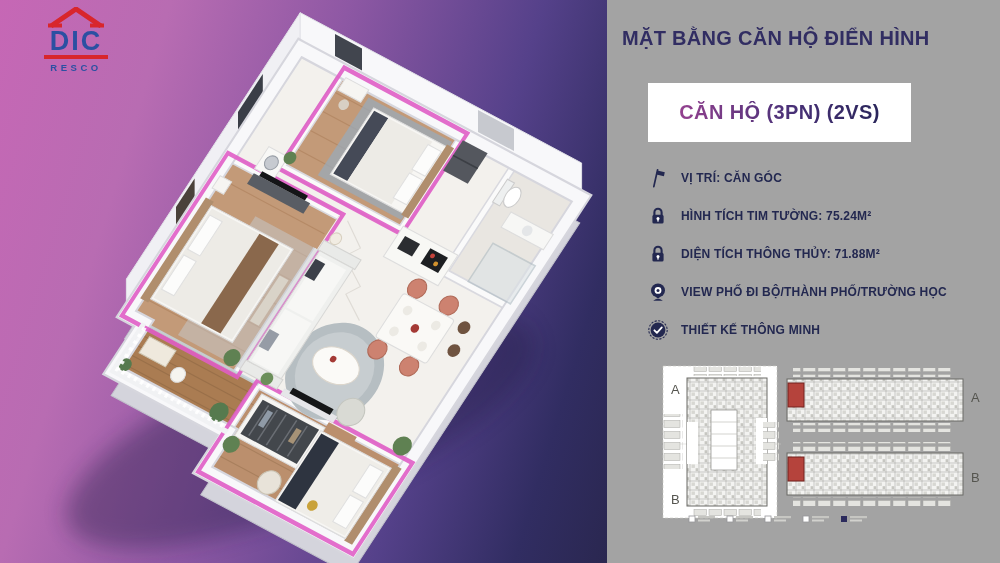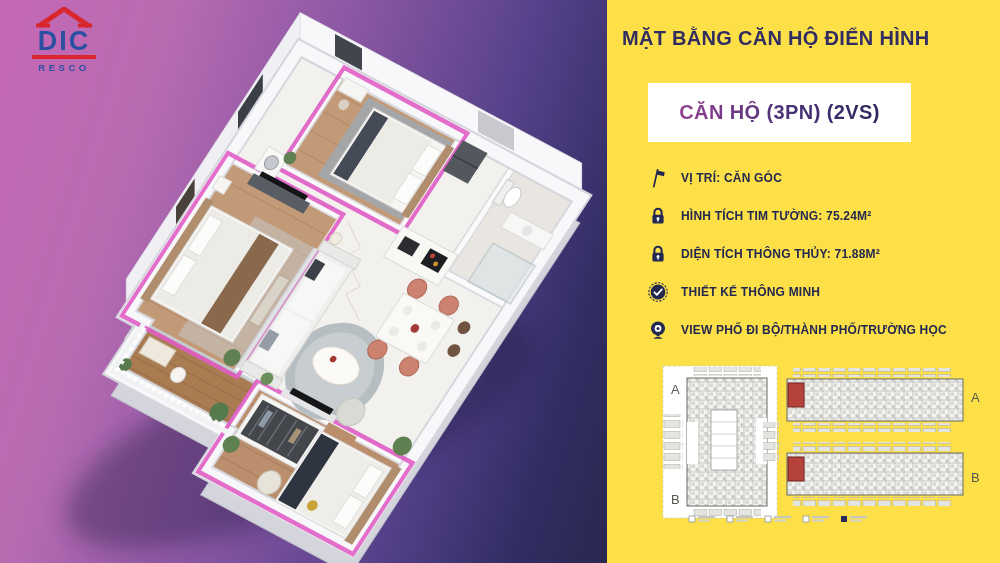--- a/index.html
+++ b/index.html
@@ -3,27 +3,27 @@
 <meta charset="utf-8">
 <style>
   html,body{margin:0;padding:0;width:1000px;height:563px;overflow:hidden;
     font-family:"Liberation Sans","DejaVu Sans",sans-serif;background:#fff;}
   .stage{position:relative;width:1000px;height:563px;background:#fff;}
 
   
   .left{position:absolute;left:0;top:0;width:607px;height:563px;overflow:hidden;
     background:linear-gradient(107deg,#c667b5 0%,#b86cb2 22%,#8e58a4 45%,#55418a 70%,#312d62 88%,#2a2750 100%);}
   .apt{position:absolute;left:0;top:0;width:607px;height:563px;}
-  .logo{position:absolute;left:19px;top:7px;width:90px;display:flex;flex-direction:column;align-items:center;}
+  .logo{position:absolute;left:31px;top:7px;width:90px;display:flex;flex-direction:column;align-items:center;}
   .logo .name{font-size:27px;font-weight:bold;color:#2b50a2;letter-spacing:2px;line-height:26px;}
   .logo .bar{width:64px;height:4px;background:#d8262c;margin-top:1px;}
   .logo .sub{font-size:9.5px;font-weight:bold;color:#2b50a2;letter-spacing:3.5px;margin-top:3px;}
 
   
-  .right{position:absolute;left:607px;top:0;width:393px;height:563px;background:#fde047;}
+  .right{position:absolute;left:607px;top:0;width:393px;height:563px;background:#a3a3a3;}
   .title{margin:27px 10px 0 15px;font-size:20px;font-weight:bold;color:#312d62;letter-spacing:.3px;white-space:nowrap;}
   .badge{margin:33px 0 0 41px;width:263px;height:59px;box-sizing:border-box;
     background:linear-gradient(90deg,#b8559f,#3a2f6e 75%,#232052);}
   .badge-inner{width:100%;height:100%;background:#fff;display:flex;align-items:center;justify-content:center;}
   .badge-text{font-size:20px;font-weight:bold;letter-spacing:.4px;
     background:linear-gradient(90deg,#93418f,#4a3178 55%,#29255a);
     -webkit-background-clip:text;background-clip:text;color:transparent;}
   .features{list-style:none;margin:26px 0 0 41px;padding:0;}
   .features li{display:flex;align-items:center;gap:13px;height:20px;margin-bottom:18px;}
   .features li:last-child{margin-top:5px;}
@@ -251,38 +251,38 @@
             <rect x="4.4" y="8.8" width="11.2" height="8.8" rx="1.6" fill="#232850"></rect>
             <circle cx="10" cy="12.6" r="1.5" fill="#fff"></circle>
               <rect x="9.35" y="12.8" width="1.3" height="2.8" fill="#fff"></rect>
           </svg>
         </span>
         <span class="ftext">DIỆN TÍCH THÔNG THỦY: 71.88M²</span>
       </li>
       <li>
         <span class="ficon">
           <svg viewBox="0 0 20 20" width="20" height="20">
-            <circle cx="10" cy="10" r="9.2" fill="none" stroke="#232850" stroke-width="1.1" stroke-dasharray="2.2,1.4"></circle>
-            <circle cx="10" cy="10" r="7.4" fill="#232850"></circle>
-            <path d="M6.4,10.3 L8.9,12.8 L13.8,7.4" fill="none" stroke="#fff" stroke-width="1.8" stroke-linecap="round" stroke-linejoin="round"></path>
-          </svg>
-        </span>
-        <span class="ftext">THIẾT KẾ THÔNG MINH</span>
-      </li>
-      <li>
-        <span class="ficon">
-          <svg viewBox="0 0 20 20" width="20" height="20">
             <circle cx="10" cy="8.4" r="7" fill="#232850"></circle>
             <circle cx="10" cy="8.4" r="3.4" fill="#fff"></circle>
             <circle cx="10" cy="8.4" r="1.5" fill="#232850"></circle>
             <rect x="8.6" y="13.6" width="2.8" height="2.6" fill="#232850"></rect>
             <path d="M5.2,18.8 Q10,14.6 14.8,18.8 Z" fill="#232850"></path>
           </svg>
         </span>
         <span class="ftext">VIEW PHỐ ĐI BỘ/THÀNH PHỐ/TRƯỜNG HỌC</span>
+      </li>
+      <li>
+        <span class="ficon">
+          <svg viewBox="0 0 20 20" width="20" height="20">
+            <circle cx="10" cy="10" r="9.2" fill="none" stroke="#232850" stroke-width="1.1" stroke-dasharray="2.2,1.4"></circle>
+            <circle cx="10" cy="10" r="7.4" fill="#232850"></circle>
+            <path d="M6.4,10.3 L8.9,12.8 L13.8,7.4" fill="none" stroke="#fff" stroke-width="1.8" stroke-linecap="round" stroke-linejoin="round"></path>
+          </svg>
+        </span>
+        <span class="ftext">THIẾT KẾ THÔNG MINH</span>
       </li>
     </ul>
 
     <svg class="plates" viewBox="0 0 330 163">
       <defs>
         <pattern id="pu" width="9" height="9" patternUnits="userSpaceOnUse">
           <rect width="9" height="9" fill="#f3f3f1"></rect>
           <path d="M0,0H9V9H0Z" fill="none" stroke="#9a9a96" stroke-width="0.5"></path>
           <rect x="1.5" y="1.5" width="3.4" height="3.4" fill="#d7d7d2"></rect>
           <rect x="5.6" y="5.2" width="2.6" height="3" fill="#c6c6c1"></rect>

